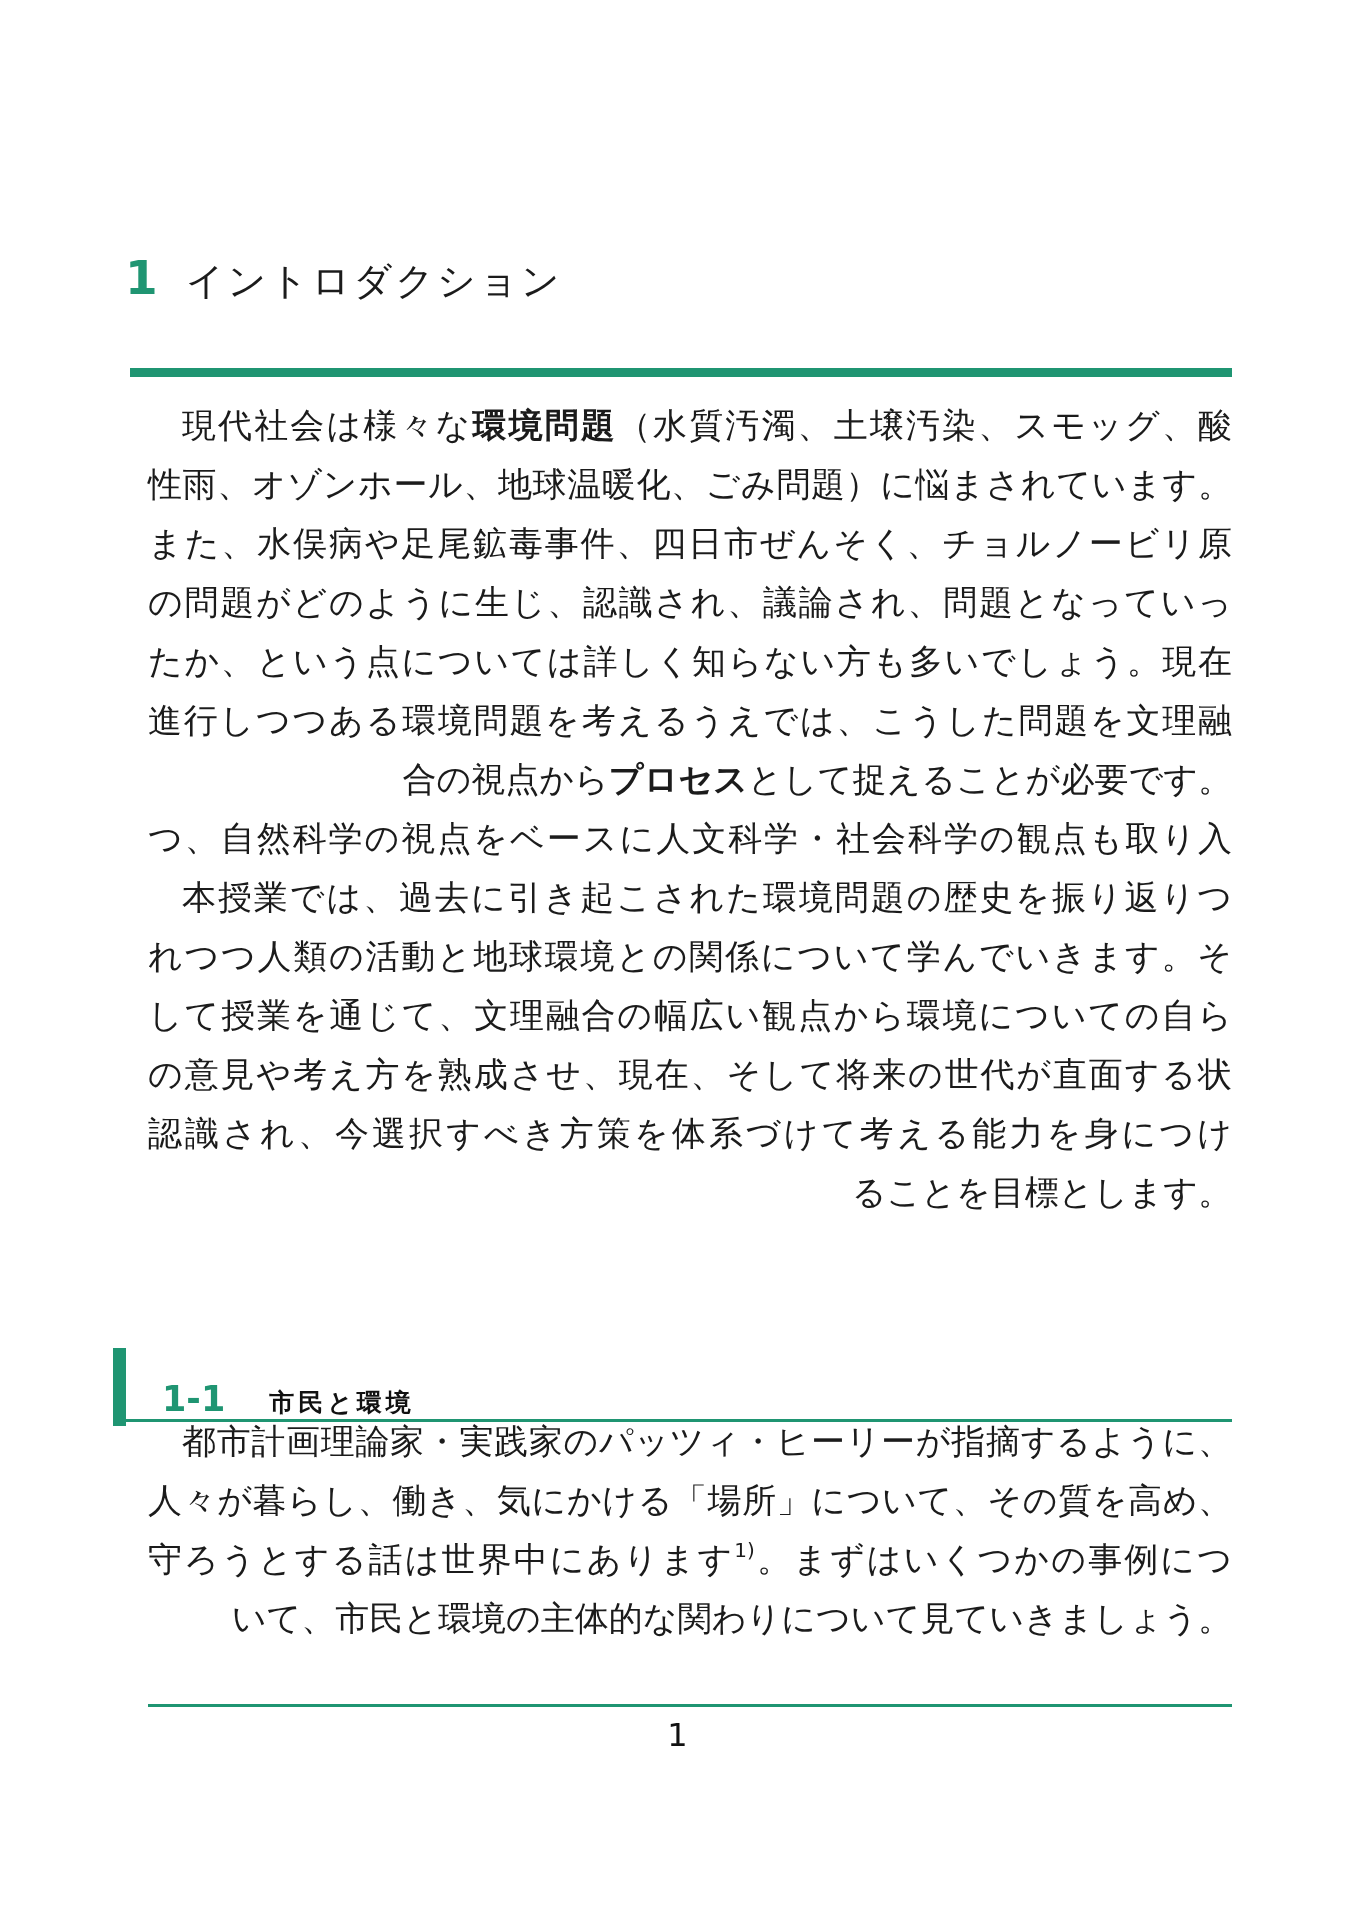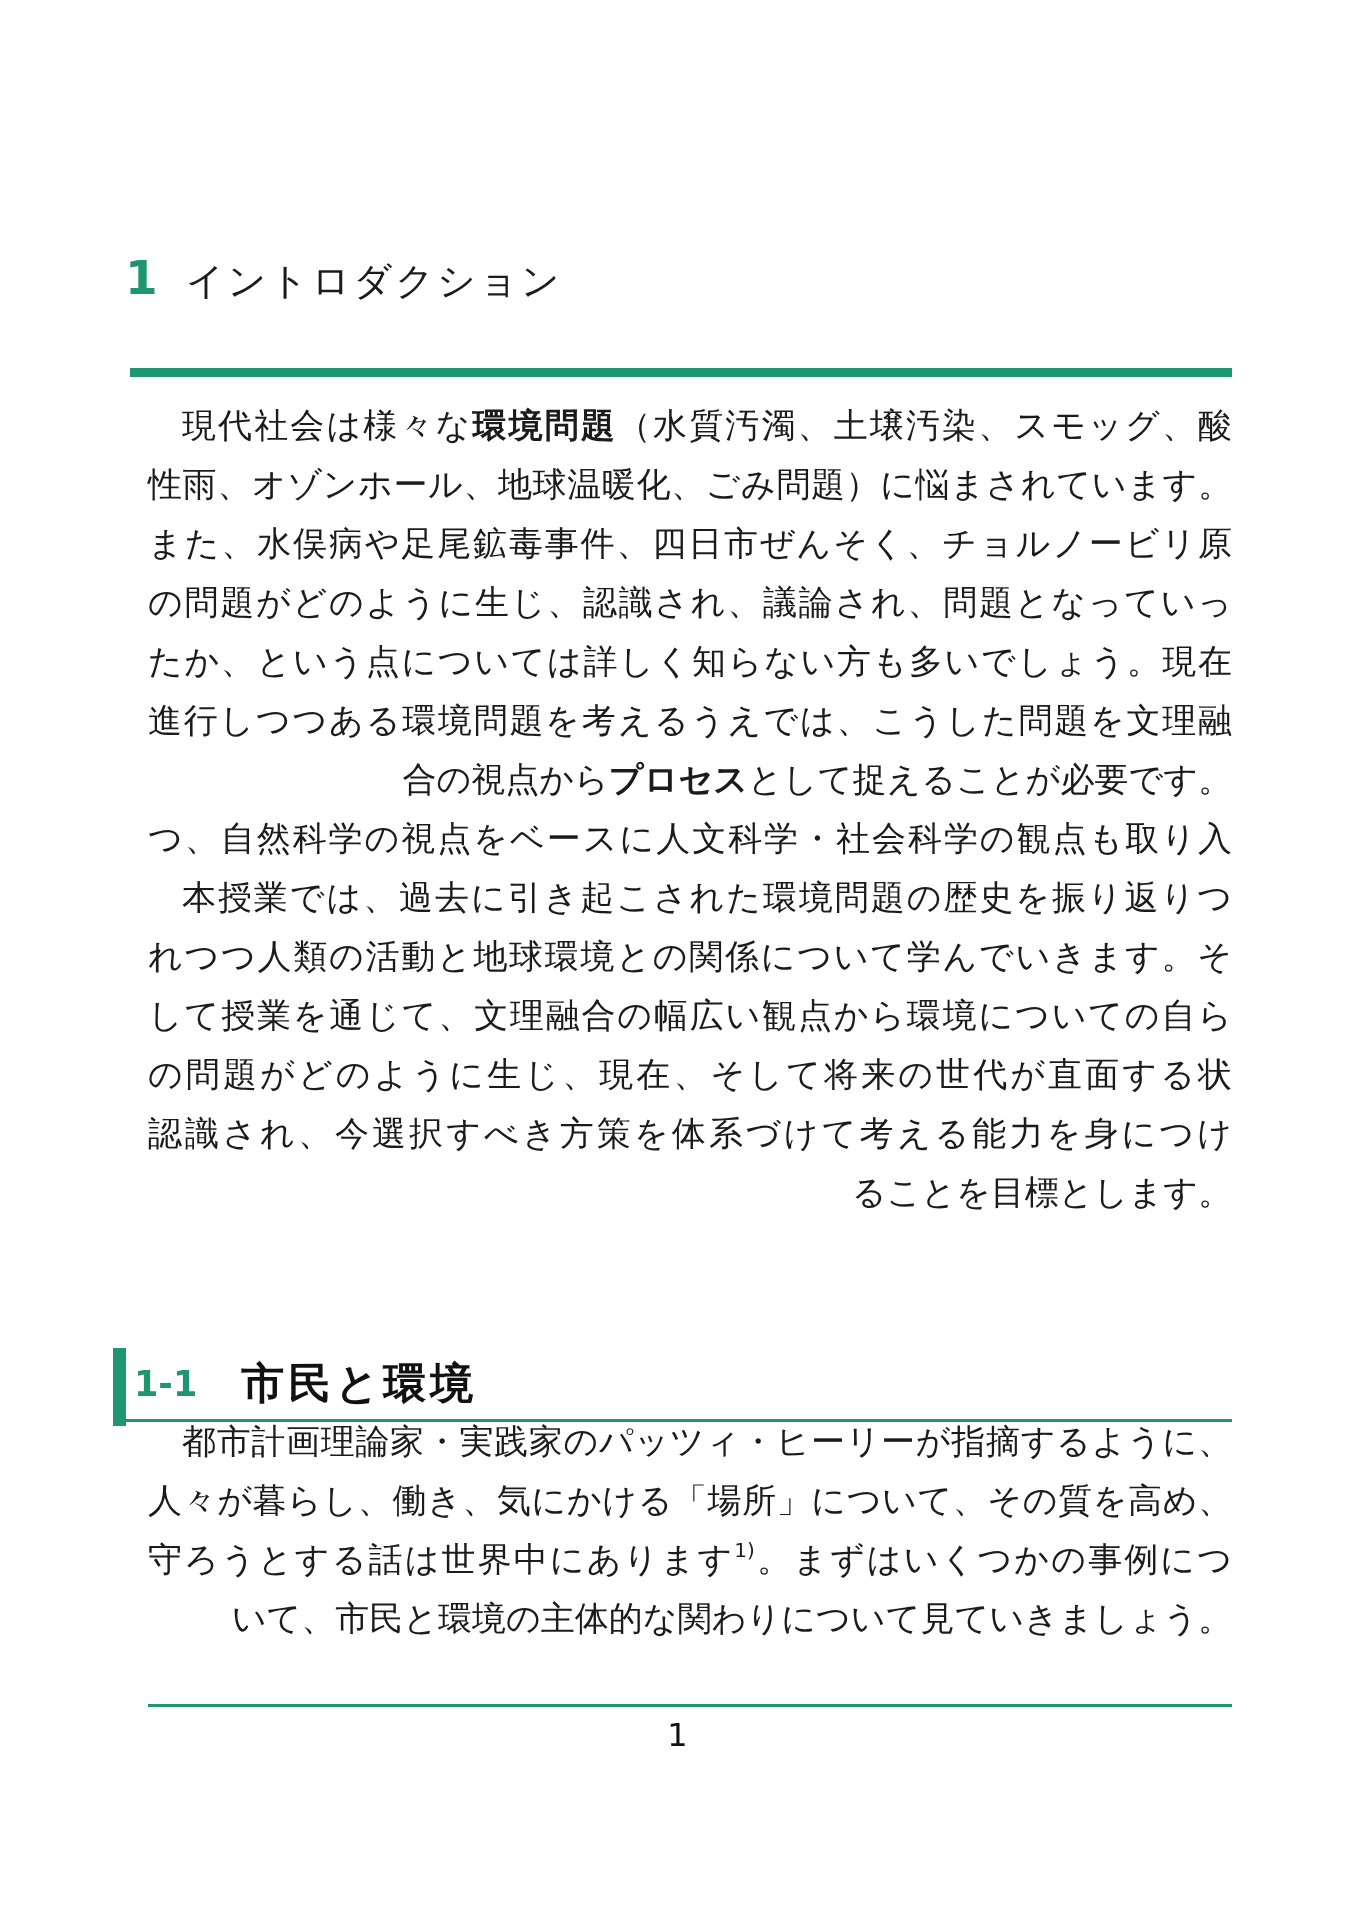--- a/index.html
+++ b/index.html
@@ -28,24 +28,24 @@
   .line.fill { text-align: justify; text-align-last: justify; text-justify: distribute; }
   .line.indent { text-indent: 34px; }
   .line b { font-weight: 700; }
   .line sup { font-size: 20px; vertical-align: 14px; line-height: 0; }
 
   
   .section-heading { left: 113px; top: 1348px; width: 1119px; height: 78px; display: flex; }
   .section-bar { width: 13px; background: var(--accent); height: 78px; }
   .section-body {
     flex: 1; height: 74px; border-bottom: 3px solid var(--accent);
-    display: flex; align-items: center; padding-left: 8px;
+    display: flex; align-items: flex-end; padding-left: 36px;
   }
   .section-number { color: var(--accent); font-size: 35px; font-weight: 700; }
-  .section-title  { color: #111; font-size: 43px; font-weight: 700; margin-left: 44px; letter-spacing: 4px; }
+  .section-title  { color: #111; font-size: 25px; font-weight: 700; margin-left: 44px; letter-spacing: 4px; }
 
   
   .footer-rule { left: 148px; top: 1704px; width: 1084px; height: 3px; background: var(--accent); }
   .page-number { left: 0; top: 1716px; width: 1355px; text-align: center; font-size: 32px; font-weight: 500; color: #111; }
 </style>
 </head>
 <body style="--accent: #1f9572;">
 
 <div class="abs chapter-heading">
   <span class="chapter-number">1</span>
@@ -61,21 +61,21 @@
     <p class="line fill">の問題がどのように生じ、認識され、議論され、問題となっていっ</p>
     <p class="line fill">たか、という点については詳しく知らない方も多いでしょう。現在</p>
     <p class="line fill">進行しつつある環境問題を考えるうえでは、こうした問題を文理融</p>
     <p class="line"><span>合の視点から</span><b>プロセス</b><span>として捉えることが必要です。</span></p>
   </div>
   <div>
     <p class="line fill">つ、自然科学の視点をベースに人文科学・社会科学の観点も取り入</p>
     <p class="line fill indent">本授業では、過去に引き起こされた環境問題の歴史を振り返りつ</p>
     <p class="line fill">れつつ人類の活動と地球環境との関係について学んでいきます。そ</p>
     <p class="line fill">して授業を通じて、文理融合の幅広い観点から環境についての自ら</p>
-    <p class="line fill">の問題がどのように生じ、現在、そして将来の世代が直面する状</p>
+    <p class="line fill">の意見や考え方を熟成させ、現在、そして将来の世代が直面する状</p>
     <p class="line fill">認識され、今選択すべき方策を体系づけて考える能力を身につけ</p>
     <p class="line">ることを目標とします。</p>
   </div>
 </div>
 
 <div class="abs section-heading">
   <div class="section-bar"></div>
   <div class="section-body">
     <span class="section-number">1-1</span>
     <span class="section-title">市民と環境</span>

